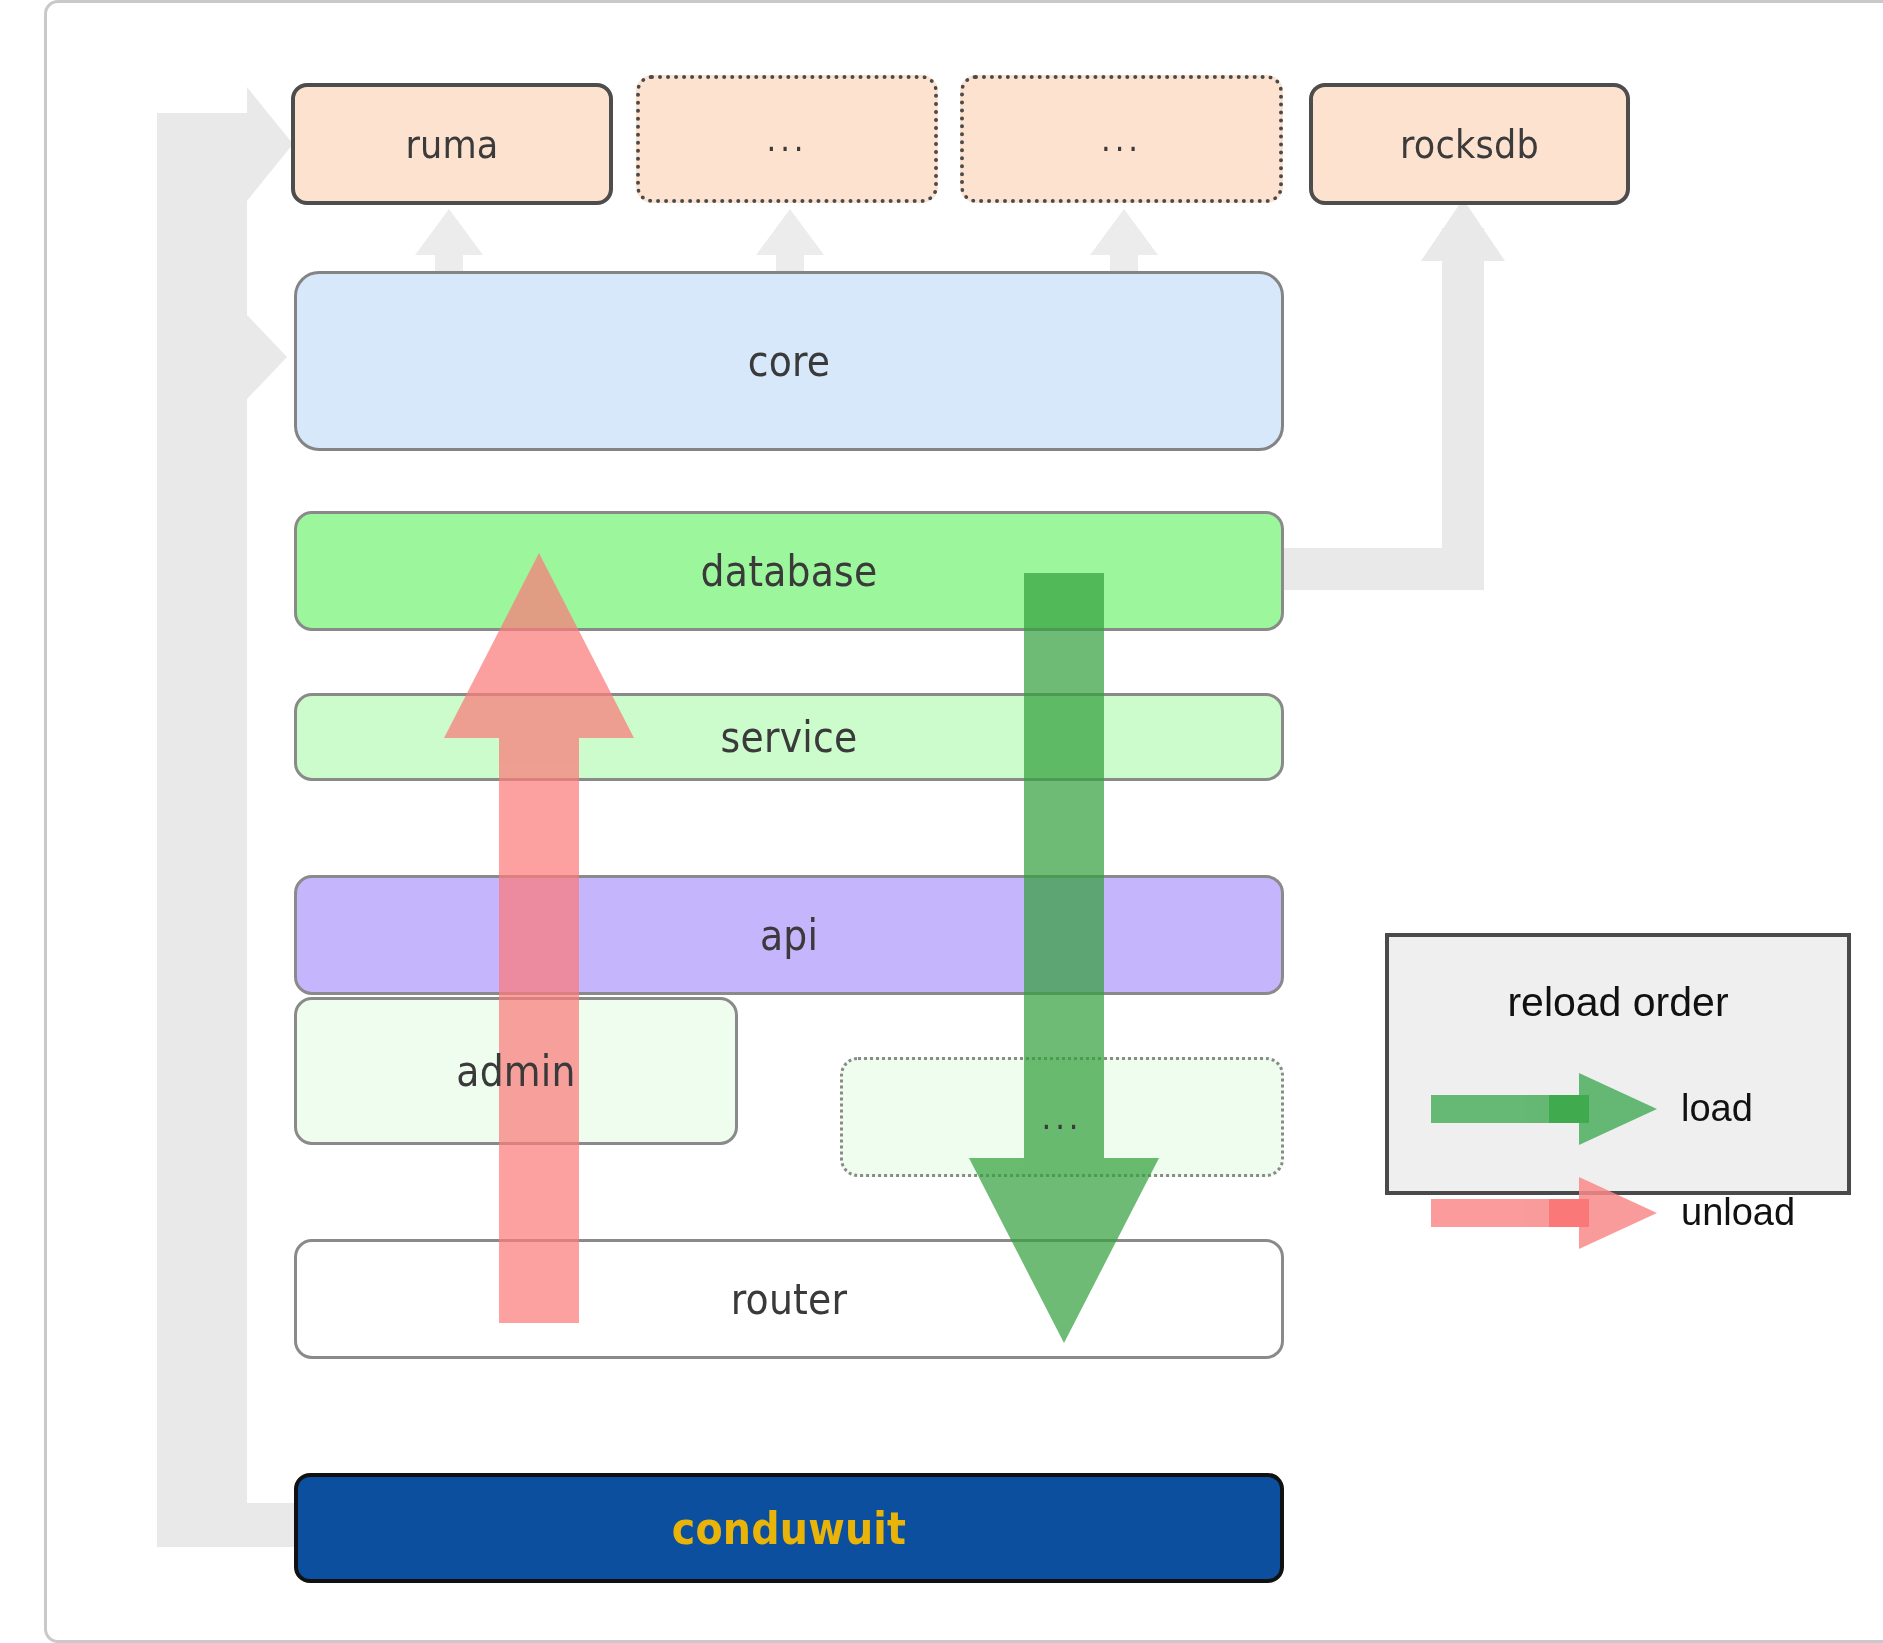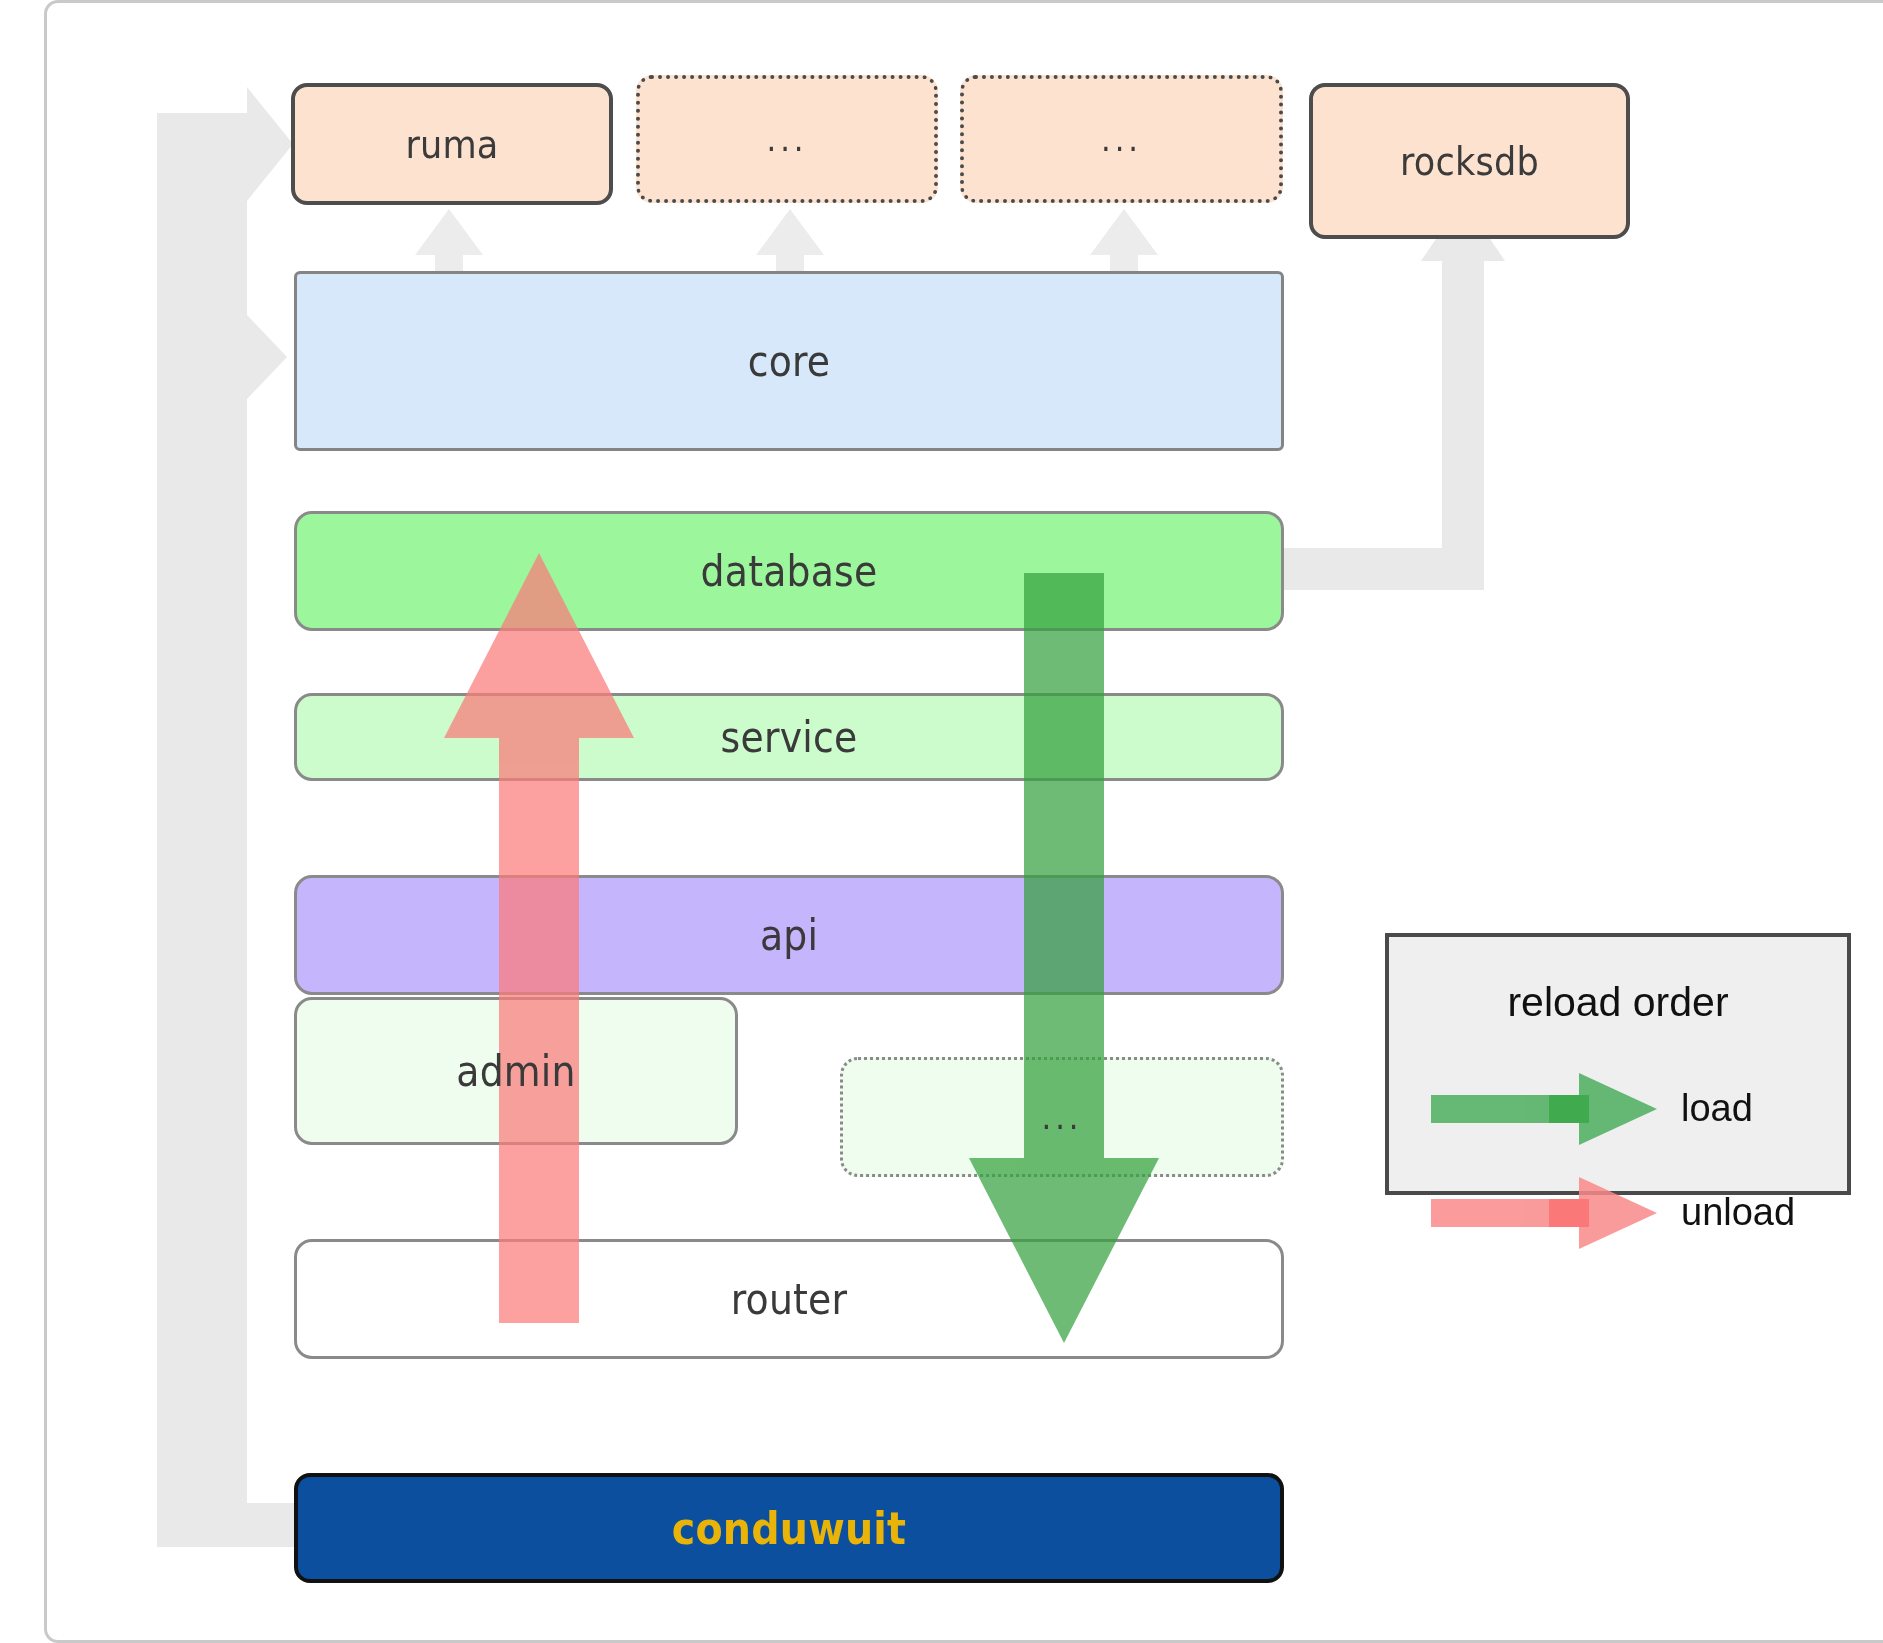--- a/index.html
+++ b/index.html
@@ -49,21 +49,21 @@
     color: #3b3b3b;
   }
   .dep.solid { border: 4px solid #4d4d4d; }
   .dep.dotted { border: 4px dotted #4b4b4b; }
   .dep.dots-label { font-size: 34px; letter-spacing: 4px; }
 
   
   .core {
     background: #d7e8fb;
     border: 3px solid #848484;
-    border-radius: 6px;
+    border-radius: 25px;
     font-size: 42px;
   }
   
   .stack {
     border: 3px solid #8a8a8a;
     border-radius: 18px;
     font-size: 42px;
     text-align: center;
   }
   .stack.dotted { border: 3px dotted #8a8a8a; }
@@ -150,21 +150,21 @@
   </div>
 
   <div class="node dep dotted dots-label" style="left:589px; top:72px; width:302px; height:128px;">
     <span class="node-label">...</span>
   </div>
 
   <div class="node dep dotted dots-label" style="left:913px; top:72px; width:323px; height:128px;">
     <span class="node-label">...</span>
   </div>
 
-  <div class="node dep solid" style="left:1262px; top:80px; width:321px; height:156px;">
+  <div class="node dep solid" style="left:1262px; top:80px; width:321px; height:122px;">
     <span class="node-label">rocksdb</span>
   </div>
 
   <div class="node core" style="left:247px; top:268px; width:990px; height:180px;">
     <span class="node-label">core</span>
   </div>
 
   <div class="node stack g0" style="left:247px; top:508px; width:990px; height:120px;">
     <span class="node-label">database</span>
   </div>

